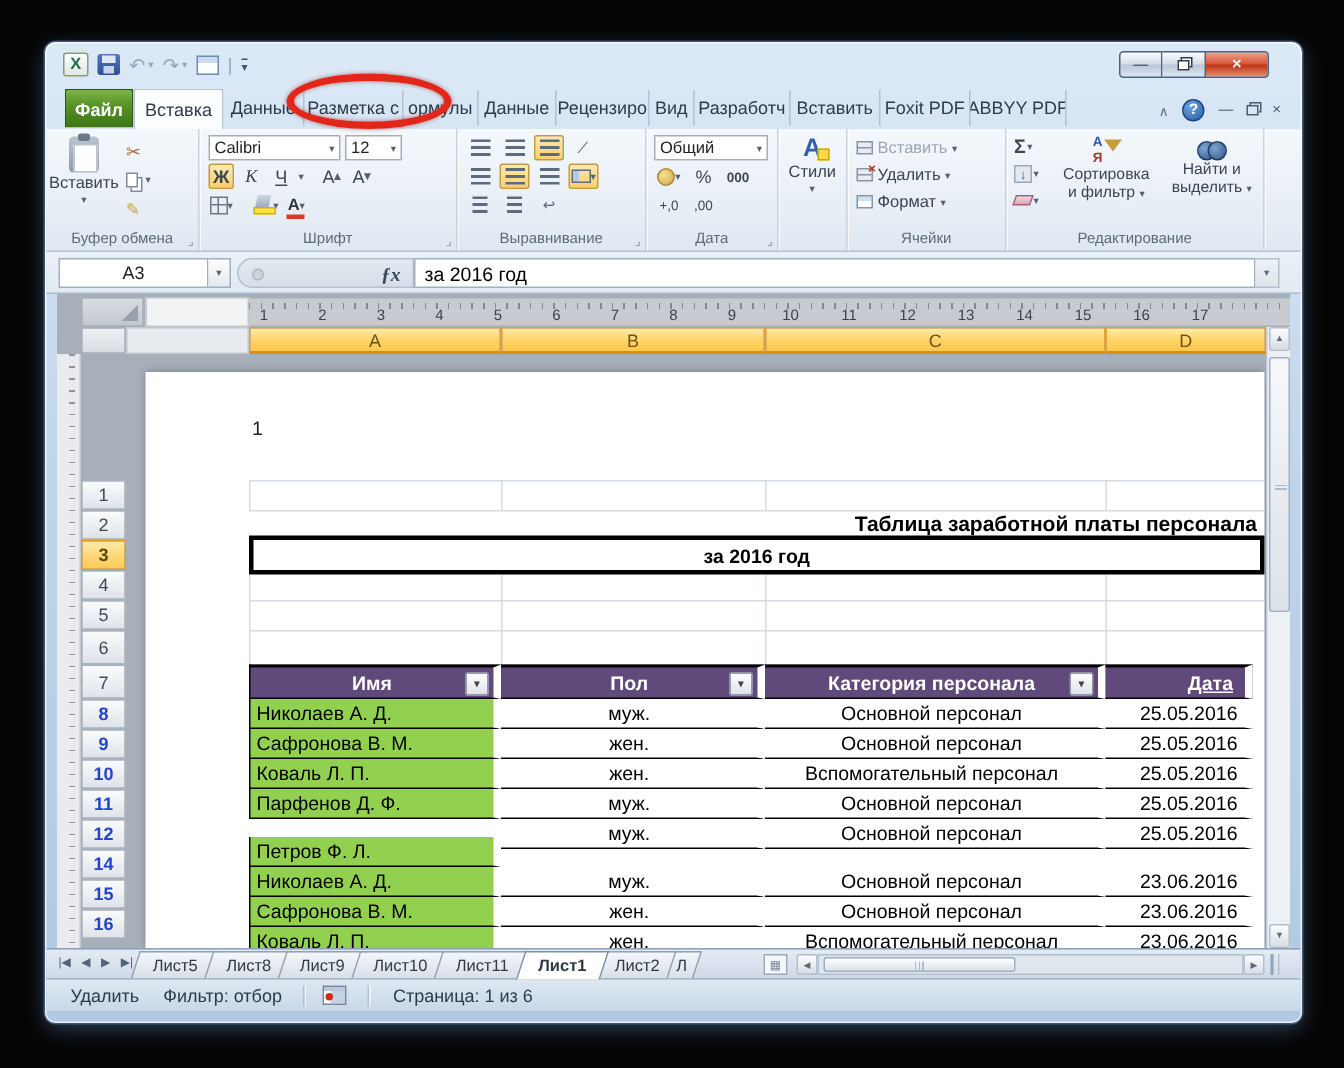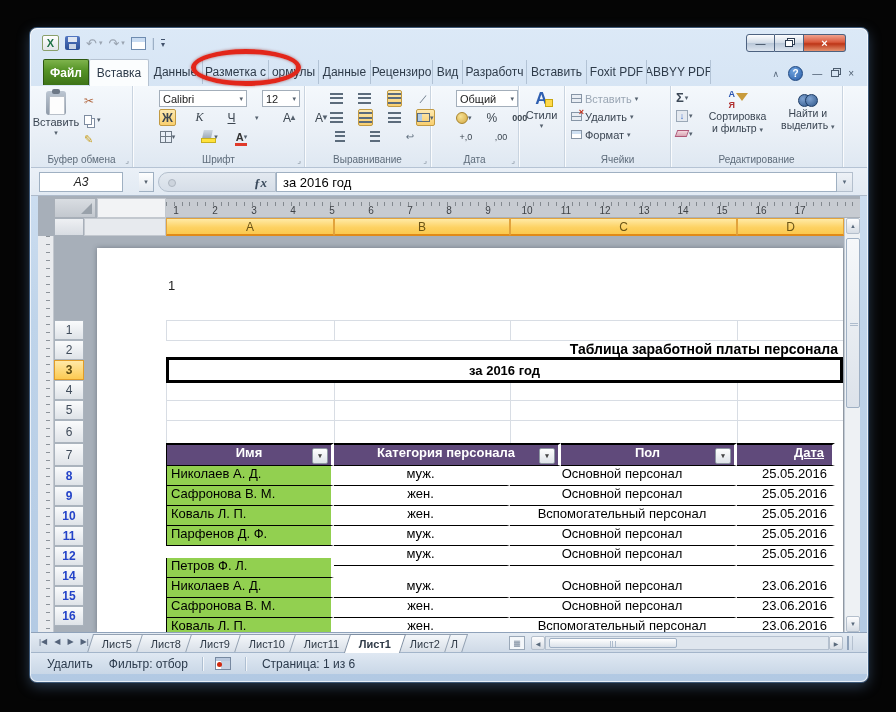--- a/index.html
+++ b/index.html
@@ -62,21 +62,21 @@
   .clipboard-ico{width:20px;height:24px;background:linear-gradient(#bcc6d2,#8f9aa8);border-radius:3px;position:relative;}
   .clipboard-ico::before{content:"";position:absolute;left:3px;top:5px;width:14px;height:17px;background:#fdfdfd;border:1px solid #b9c0c9;}
   .clipboard-ico::after{content:"";position:absolute;left:6px;top:-2px;width:8px;height:5px;background:#6d7886;border-radius:2px;}
   .mini-col{display:flex;flex-direction:column;gap:3px;padding-top:4px;}
   .mini-btn{display:flex;align-items:center;gap:2px;height:16px;padding:0 3px;}
   .cut-ico{color:#b0643c;font-size:12px;}
   .copy-ico{width:8px;height:10px;border:1px solid #7e8ca0;background:#fff;box-shadow:3px 3px 0 -1px #fff,3px 3px 0 0 #7e8ca0;margin-right:3px;}
   .paint-ico{color:#c9a227;font-size:11px;}
   
   .g-font{width:172px;padding-left:6px;}
-  .frow{display:flex;align-items:center;gap:15px;height:19px;margin-left:20px;}
+  .frow{display:flex;align-items:center;gap:3px;height:19px;}
   .combo{background:#fff;border:1px solid #a3aeba;height:17px;display:flex;align-items:center;justify-content:space-between;
     font-size:11px;color:#222;padding:0 3px;}
   .fbtn{min-width:17px;height:17px;display:flex;align-items:center;justify-content:center;font-size:12px;color:#3c4650;border-radius:2px;}
   .fbtn.hl{background:linear-gradient(#fde9b0,#f9cf6f);border:1px solid #c29a42;}
   .bold-k{font-weight:bold;}
   .ital-k{font-style:italic;font-family:"Liberation Serif",serif;}
   .undl-k{text-decoration:underline;}
   .sz{font-size:8px;margin-left:-2px;color:#55616e;}
   .border-ico{width:12px;height:12px;border:1px solid #6d7884;background:
     linear-gradient(#6d7884 0 0) center/100% 1px no-repeat,linear-gradient(90deg,#6d7884 0 0) center/1px 100% no-repeat;}
@@ -126,22 +126,22 @@
   .sort-ico .fun{position:absolute;right:0;top:3px;width:0;height:0;border-left:6px solid transparent;border-right:6px solid transparent;
     border-top:8px solid #c89b3c;}
   .binoc{width:20px;height:13px;position:relative;margin-top:4px;}
   .binoc::before,.binoc::after{content:"";position:absolute;top:0;width:11px;height:11px;border-radius:50%;
     background:radial-gradient(circle at 35% 35%,#7fa3d2,#2e5688);border:1px solid #1d3c66;}
   .binoc::before{left:0;} .binoc::after{right:0;}
   .bb-lbl{font-size:10.5px;color:#3a4552;text-align:center;line-height:12px;}
   
   .fbar{position:absolute;left:1px;top:140px;width:836px;height:28px;background:linear-gradient(#eaf0f7,#e2eaf3);
     border-bottom:1px solid #aebbcb;}
-  .namebox{position:absolute;left:8px;top:4px;width:84px;height:20px;background:#fff;border:1px solid #9fb0c2;
-    display:flex;align-items:center;justify-content:center;font-size:12px;color:#222;font-style:italic;}
+  .namebox{position:absolute;left:8px;top:4px;width:100px;height:20px;background:#fff;border:1px solid #9fb0c2;
+    display:flex;align-items:center;justify-content:center;font-size:12px;color:#222;}
   .nb-dd{position:absolute;left:108px;top:4px;width:15px;height:20px;background:linear-gradient(#fefefe,#e3e9f0);
     border:1px solid #9fb0c2;border-left:none;display:flex;align-items:center;justify-content:center;font-size:7px;color:#55616e;}
   .fx-pill{position:absolute;left:127px;top:4px;width:118px;height:20px;background:linear-gradient(#e3e9f0,#d6dee8);
     border:1px solid #b3bfcd;border-radius:10px 0 0 10px;}
   .fx-dot{position:absolute;left:9px;top:6px;width:8px;height:8px;border-radius:50%;background:#cdd4dd;border:1px solid #aeb6c1;}
   .fx-sym{position:absolute;right:8px;top:2px;font-family:"Liberation Serif",serif;font-style:italic;font-weight:bold;
     font-size:13px;color:#3a4a5c;}
   .ffield{position:absolute;left:245px;top:4px;width:561px;height:20px;background:#fff;border:1px solid #9fb0c2;
     font-size:13px;color:#000;display:flex;align-items:center;padding-left:6px;}
   .fexp{position:absolute;left:806px;top:4px;width:16px;height:20px;display:flex;align-items:center;justify-content:center;
@@ -174,21 +174,21 @@
   .rh.sel{background:linear-gradient(#ffe9a8,#fcca52);border-color:#e09c28;color:#5b4a12;font-weight:bold;}
   .margin-num{position:absolute;left:130px;top:82px;font-size:13px;color:#222;}
   .gv{position:absolute;width:1px;background:#d8dde4;}
   .gh{position:absolute;height:1px;background:#d8dde4;}
   .title2{position:absolute;left:128px;top:144px;width:672px;height:18px;line-height:18px;text-align:right;
     font-weight:bold;font-size:14px;color:#000;}
   .selbox{position:absolute;left:128px;top:161px;width:677px;height:26px;border:3px solid #000;background:#fff;}
   .selinner{width:100%;height:100%;display:flex;align-items:center;justify-content:center;font-weight:bold;font-size:13px;color:#000;}
   #table{position:absolute;left:128px;top:247px;width:670px;}
   .trow{display:flex;}
-  .th,.td{border-right:3px solid #ffffff;border-bottom:1px solid #000;display:flex;align-items:flex-start;font-size:13px;color:#000;position:relative;}
+  .th,.td{border-right:5px solid #ffffff;border-bottom:1px solid #000;display:flex;align-items:center;font-size:13px;color:#000;position:relative;}
   .trow .th:first-child,.trow .td:first-child{border-left:1px solid #000;}
   .thead .th{height:23px;background:#604a7b;color:#fff;font-weight:bold;border-top:2px solid #000;justify-content:center;}
   .thead .th.c3{justify-content:flex-end;padding-right:8px;text-decoration:underline;}
   .td{height:20px;background:#fff;}
   .td.c0{background:#92d050;justify-content:flex-start;padding-left:4px;}
   .td.c1,.td.c2{justify-content:center;}
   .td.c3{justify-content:flex-end;padding-right:5px;}
   .trow.sliver .td{height:6px;border-bottom:none;}
   .filter-btn{position:absolute;right:3px;top:3px;width:16px;height:16px;background:linear-gradient(#fefefe,#dfe3e9);
     border:1px solid #8d96a2;border-radius:2px;display:flex;align-items:center;justify-content:center;font-size:7px;color:#444;}
@@ -587,26 +587,26 @@
     <div class="selbox">
       <div class="selinner">за 2016 год</div>
     </div>
 
     <div id="table">
           <div class="trow thead">
             <div class="th c0" style="width: 168px;">
               <span>Имя</span>
               <span class="filter-btn">▾</span>
             </div>
+            <div class="th c1" style="width: 176px;">
+              <span>Пол</span>
+              <span class="filter-btn">▾</span>
+            </div>
             <div class="th c2" style="width: 227px;">
               <span>Категория персонала</span>
-              <span class="filter-btn">▾</span>
-            </div>
-            <div class="th c1" style="width: 176px;">
-              <span>Пол</span>
               <span class="filter-btn">▾</span>
             </div>
             <div class="th c3" style="width: 98px;">
               <span>Дата</span>
             </div>
           </div>
           <div class="trow">
             <div class="td c0" style="width: 168px;">Николаев А. Д.</div>
             <div class="td c1" style="width: 176px;">муж.</div>
             <div class="td c2" style="width: 227px;">Основной персонал</div>

